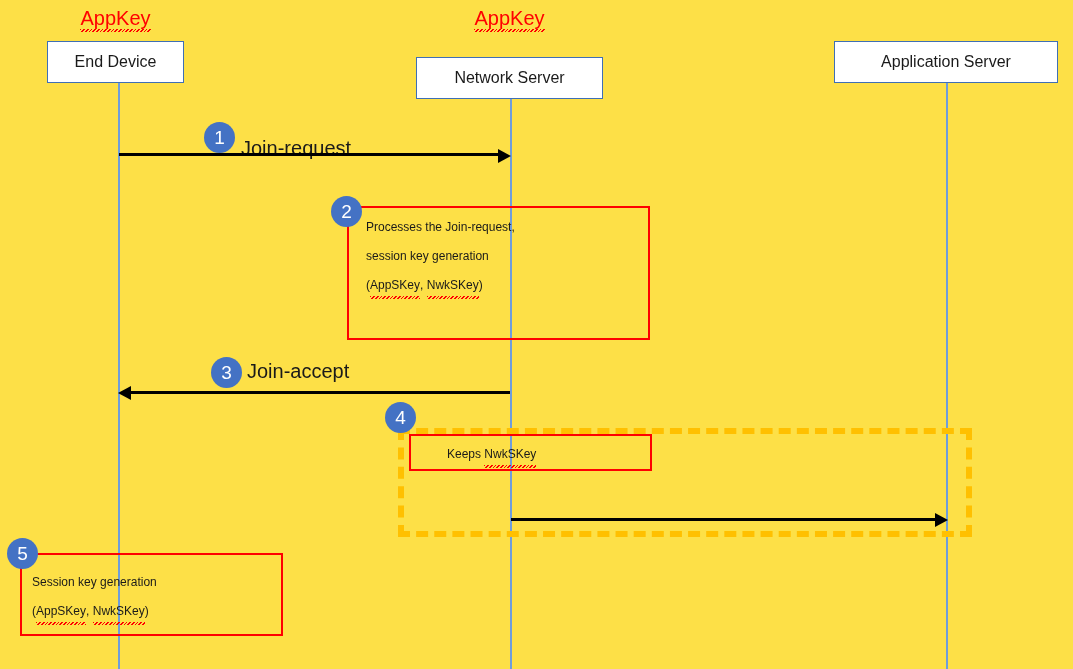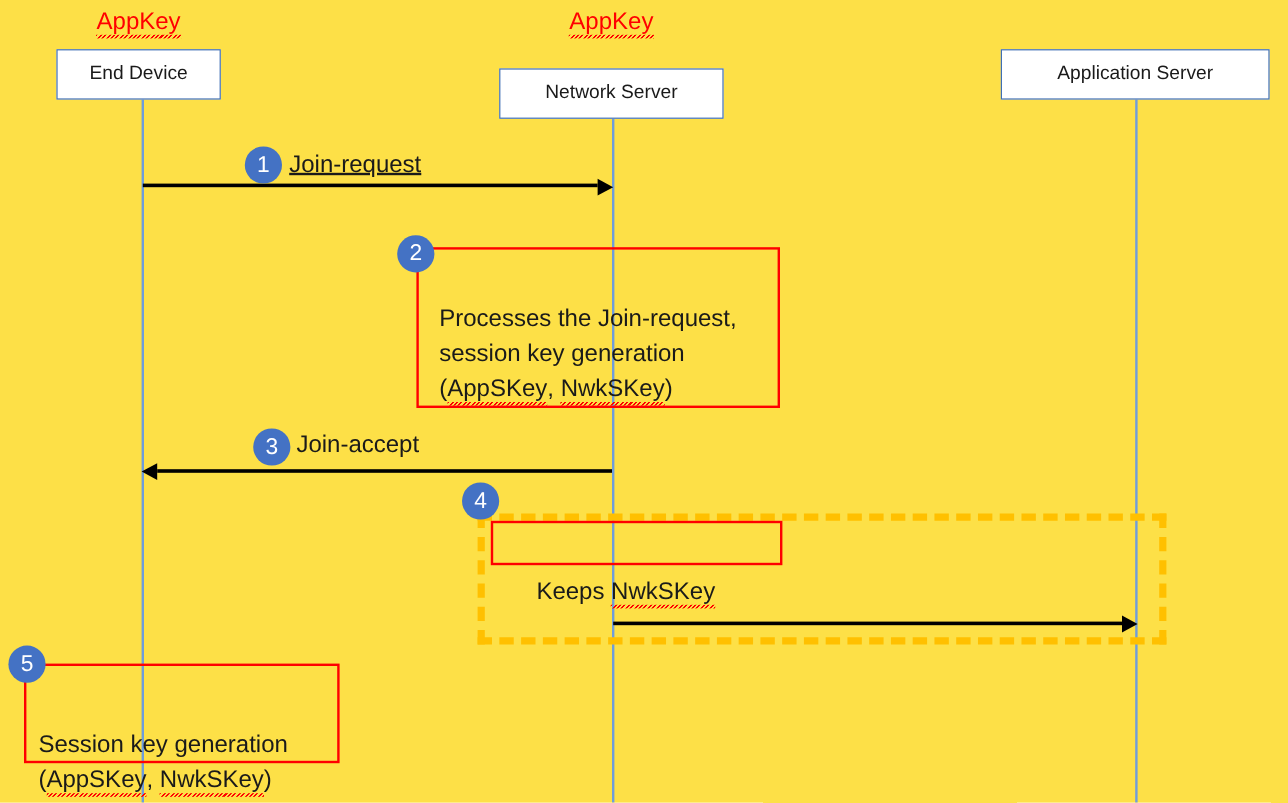--- a/index.html
+++ b/index.html
@@ -117,26 +117,25 @@
   
   .note-box {
     position: absolute;
     border: 2px solid #ff0000;
     background: transparent;
     box-sizing: border-box;
     z-index: 4;
   }
   .note-text {
     position: absolute;
-    font-size: 20px;
+    font-size: 12px;
     color: #1a1a1a;
     line-height: 29px;
     z-index: 5;
     white-space: nowrap;
-    margin-top: 39px;
   }
   .note-text .ln { display: block; }
 
   
   .group-frame {
     position: absolute;
     border: 6px dashed #ffc000;
     background: transparent;
     box-sizing: border-box;
     z-index: 2;
@@ -183,21 +182,21 @@
 
   <div class="actor-box" style="left:416px; top:41px; width:187px; height:42px;margin-top:16px;">
     <span class="actor-label">Network Server</span>
   </div>
 
   <div class="actor-box" style="left:834px; top:41px; width:224px; height:42px;">
     <span class="actor-label">Application Server</span>
   </div>
 
   <div class="badge" style="left:204px; top:122px;">1</div>
-  <div class="msg-label" style="left:241px; top:127px;text-decoration:underline;">Join-request</div>
+  <div class="msg-label" style="left:241px; top:138px;">Join-request</div>
   <div class="arrow-line" style="left:119px; top:153px; width:379px;"></div>
   <div class="arrow-head right" style="left:498px; top:149px;"></div>
 
   <div class="note-box" style="left:347px; top:206px; width:303px; height:134px;"></div>
   <div class="badge" style="left:331px; top:196px;">2</div>
   <div class="note-text" style="left:366px; top:213px;">
     <span class="ln">Processes the Join-request,</span>
     <span class="ln">session key generation</span>
     <span class="ln">(<span class="sq">AppSKey</span>, <span class="sq">NwkSKey</span>)</span>
   </div>

